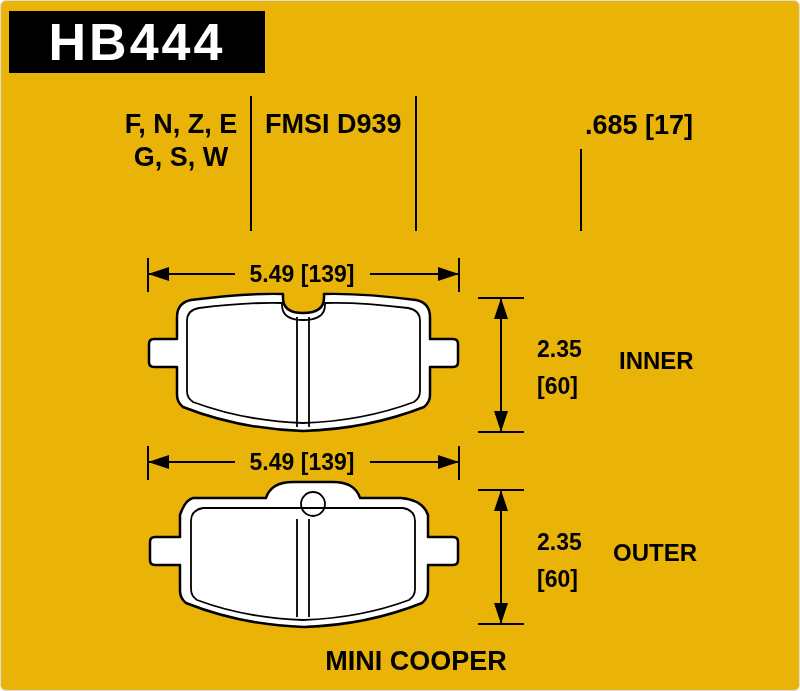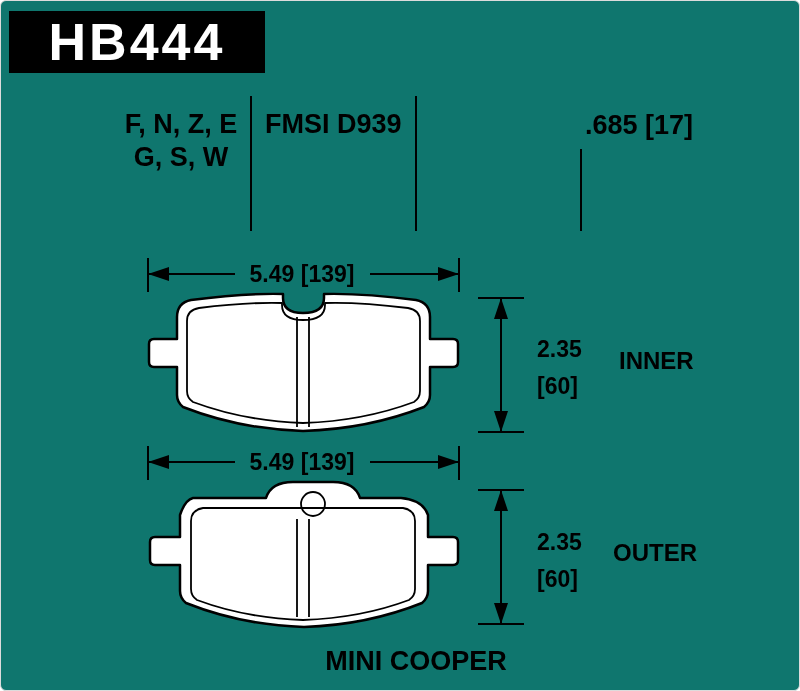--- a/index.html
+++ b/index.html
@@ -5,21 +5,21 @@
   html, body {
     margin: 0;
     padding: 0;
     background: #ffffff;
     font-family: "Liberation Sans", "DejaVu Sans", sans-serif;
   }
   .page {
     position: relative;
     width: 800px;
     height: 691px;
-    background: #0f766e;
+    background: #eab308;
     border: 1px solid #dcdcdc;
     border-radius: 6px;
     box-sizing: border-box;
     overflow: hidden;
   }
   svg text {
     font-family: "Liberation Sans", "DejaVu Sans", sans-serif;
     font-weight: bold;
     fill: #000000;
   }

